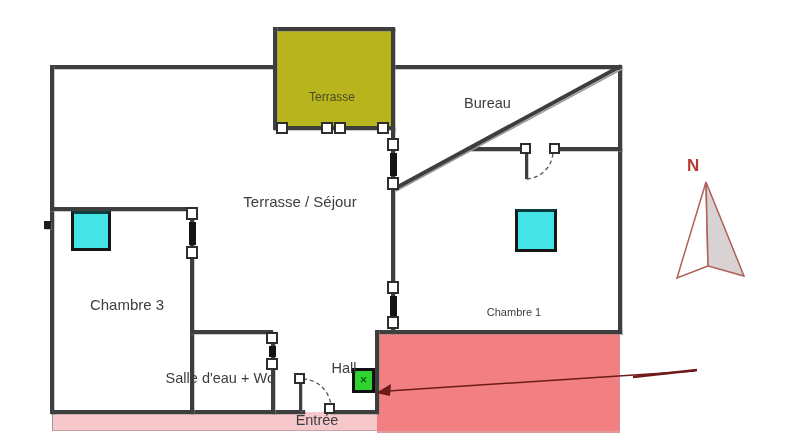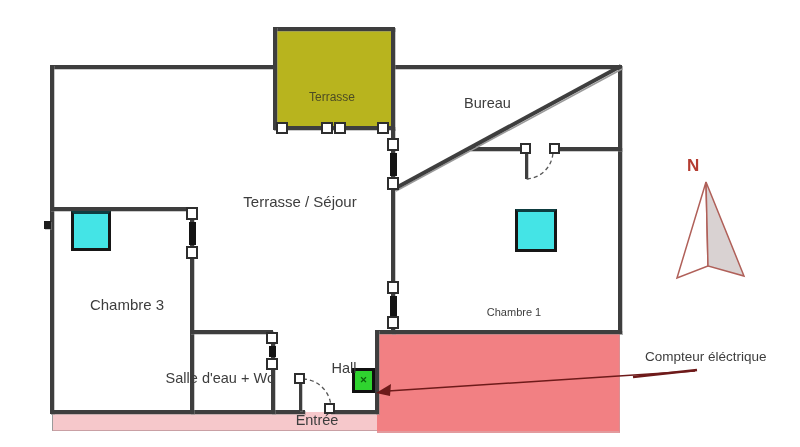--- a/index.html
+++ b/index.html
@@ -112,16 +112,15 @@
   </svg>
 
   <div class="lbl" style="left:332px;top:90px;font-size:12px;color:var(--terrasse_text);">Terrasse</div>
   <div class="lbl" style="left:465px;top:95px;font-size:14.5px;padding-left:45px;">Bureau</div>
   <div class="lbl" style="left:300px;top:193px;font-size:15px;">Terrasse / Séjour</div>
   <div class="lbl" style="left:514px;top:266px;font-size:11px;margin-top:40px;">Chambre 1</div>
   <div class="lbl" style="left:127px;top:296px;font-size:15px;">Chambre 3</div>
   <div class="lbl" style="left:220px;top:370px;font-size:14.5px;text-align:right;">Salle d'eau + Wc</div>
   <div class="lbl" style="left:344px;top:360px;font-size:14.5px;text-align:center;">Hall</div>
   <div class="lbl" style="left:317px;top:412px;font-size:14.5px;">Entrée</div>
-  <div class="lbl-left" style="left:645px;top:349px;font-size:13.5px;">Compteur éléctrique</div>
   <div id="north-n">N</div>
 
 </div>
 
 </body></html>

